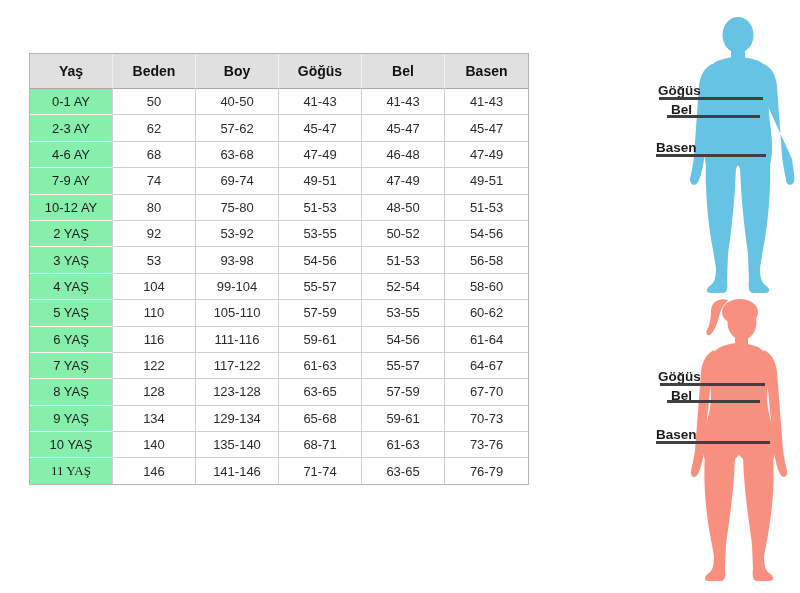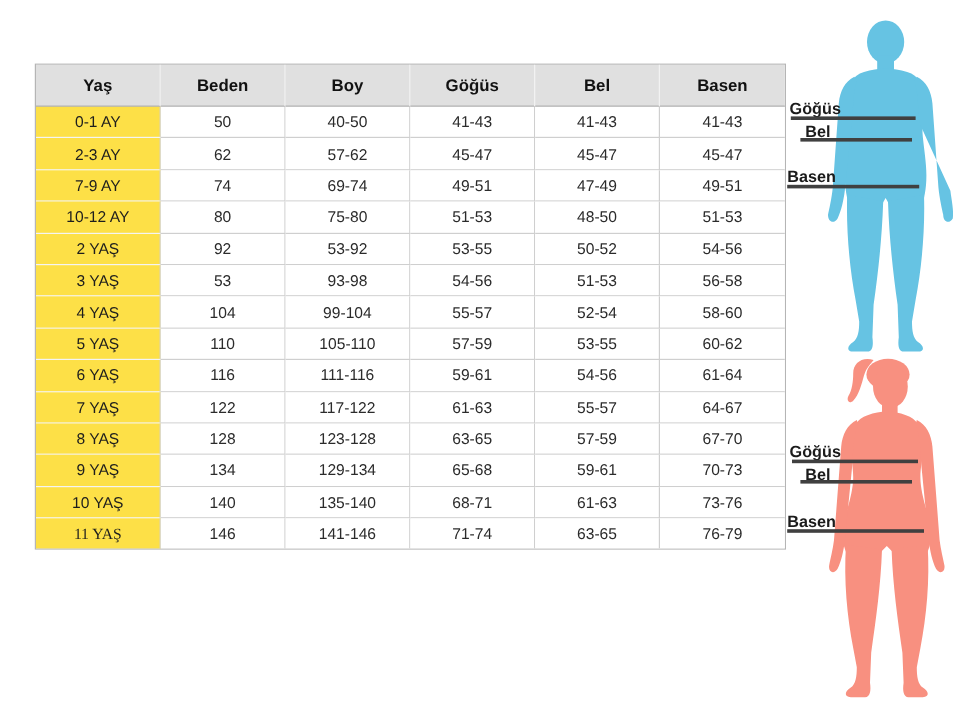--- a/index.html
+++ b/index.html
@@ -2,40 +2,40 @@
 <html><head>
 <meta charset="utf-8">
 <style>
   html,body { margin:0; padding:0; background:#ffffff; }
   .canvas {
     position:relative; width:800px; height:593px; background:#ffffff;
     overflow:hidden; font-family:"Liberation Sans", sans-serif;
   }
   
   table.size-table {
-    position:absolute; left:29px; top:53px; width:626px;
+    position:absolute; left:29px; top:53px; width:500px;
     border-collapse:separate; border-spacing:0; table-layout:fixed;
     border:1px solid #b5b5b5;
   }
   table.size-table th {
     height:32px; background:#e0e0e0; color:#121212;
     font-size:14px; font-weight:700; text-align:center;
     border-right:1px solid #f2f2f2; border-bottom:1px solid #a9a9a9;
   }
   table.size-table th:last-child { border-right:none; }
   table.size-table td {
     height:25.4px; background:#ffffff; color:#2b2b2b;
     font-size:13px; text-align:center; vertical-align:middle;
     border-right:1px solid #cfcfcf; border-bottom:1px solid #cfcfcf;
     padding:0;
   }
   table.size-table td:last-child { border-right:none; }
   table.size-table tr:last-child td { border-bottom:none; }
   table.size-table td.col-age {
-    background:#fde047; border-bottom:1px solid #f4f4f4;
+    background:#86efac; border-bottom:1px solid #f4f4f4;
     border-right:1px solid #cfcfcf; color:#1d1d1d;
   }
   table.size-table tr:last-child td.col-age { border-bottom:none;font-family:Liberation Serif, serif; }
   
   .figure { position:absolute; }
   .fig-boy  { left:690px; top:12px;  width:112px; height:284px; }
   .fig-girl { left:688px; top:298px; width:112px; height:284px; }
   
   .mlabel {
     position:absolute; font-size:13.5px; font-weight:700; color:#1b1b1b;
@@ -68,20 +68,28 @@
           <td>41-43</td>
           <td>41-43</td>
         </tr>
         <tr>
           <td class="col-age">2-3 AY</td>
           <td>62</td>
           <td>57-62</td>
           <td>45-47</td>
           <td>45-47</td>
           <td>45-47</td>
+        </tr>
+        <tr>
+          <td class="col-age">4-6 AY</td>
+          <td>68</td>
+          <td>63-68</td>
+          <td>47-49</td>
+          <td>46-48</td>
+          <td>47-49</td>
         </tr>
         <tr>
           <td class="col-age">7-9 AY</td>
           <td>74</td>
           <td>69-74</td>
           <td>49-51</td>
           <td>47-49</td>
           <td>49-51</td>
         </tr>
         <tr>

